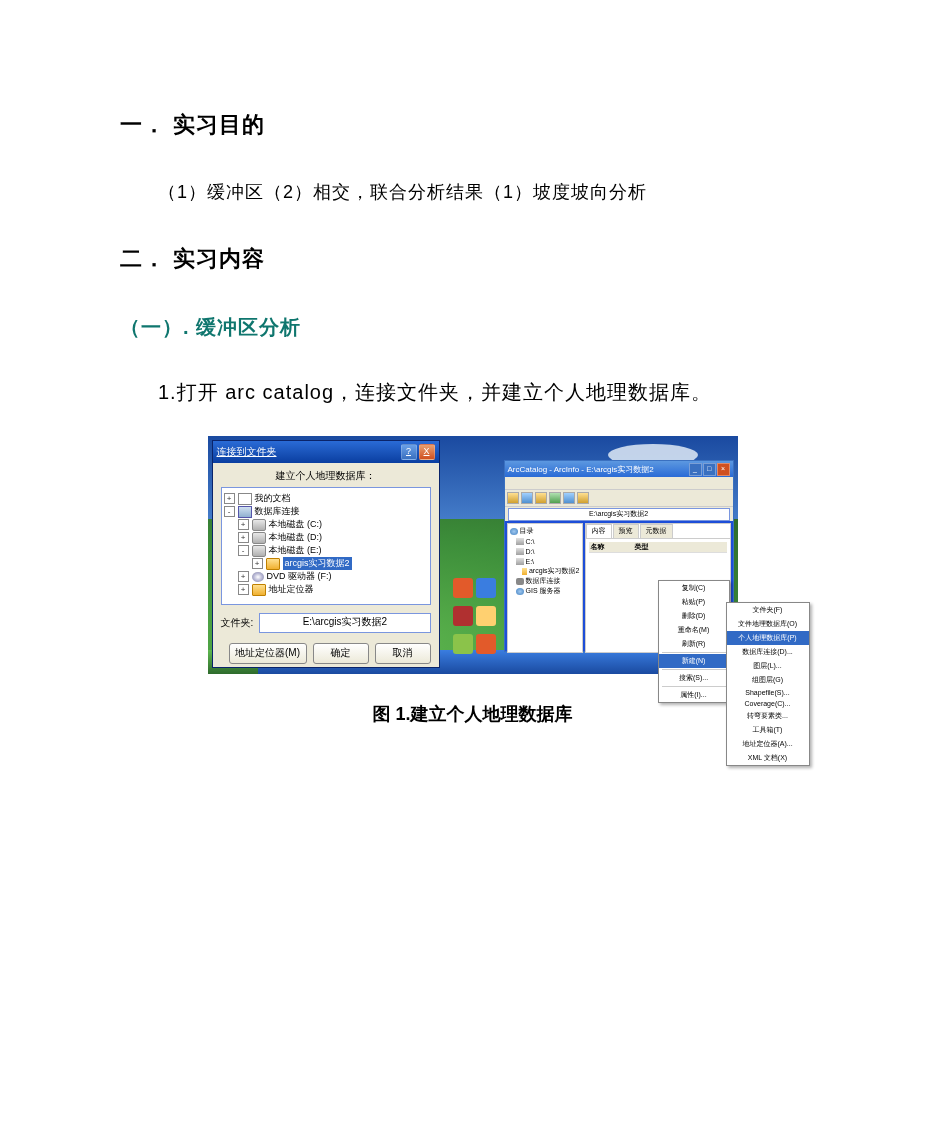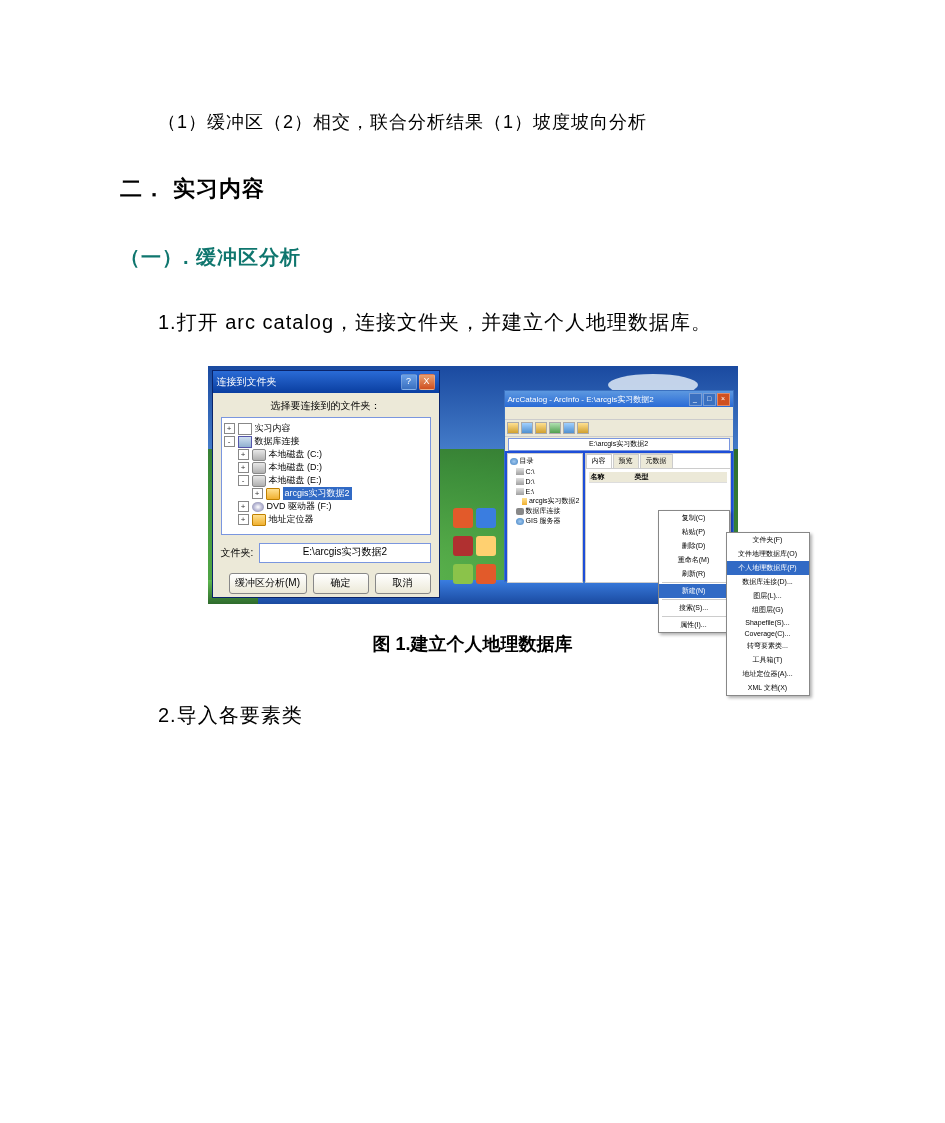--- a/index.html
+++ b/index.html
@@ -94,20 +94,21 @@
   }
   .titlebar {
     height:18px;
     background: linear-gradient(to bottom, #2a6bd6, #0a3ea0);
     color:#fff;
     padding:2px 4px;
     font-size:10px;
     display:flex;
     align-items:center;
     justify-content:space-between;
+    text-decoration:underline;
   }
   .winbtns { display:flex; gap:2px; }
   .winbtn {
     width:14px; height:14px;
     background: linear-gradient(to bottom,#e8a070,#d05020);
     border:1px solid #fff3; border-radius:2px;
     color:#fff; font-size:9px; line-height:12px; text-align:center;
   }
   .winbtn.help { background: linear-gradient(to bottom,#6aa0e8,#3a70c0);}
   .dlgbody { padding:6px 8px; }
@@ -205,20 +206,21 @@
     font-size:18px;
     font-weight:bold;
     margin: 0 0 46px 0;
   }
 </style>
 </head>
 <body>
 
 <div class="page">
 
+  <div class="h-main">一． 实习目的</div>
 
   <div class="para">（1）缓冲区（2）相交，联合分析结果（1）坡度坡向分析</div>
 
   <div class="h-main">二． 实习内容</div>
 
   <div class="h-sub">（一）. 缓冲区分析</div>
 
   <div class="step">1.打开 arc&nbsp;catalog，连接文件夹，并建立个人地理数据库。</div>
 
   <div class="figure-wrap">
@@ -242,26 +244,26 @@
       
       <div class="dialog">
         <div class="titlebar">
           <span>连接到文件夹</span>
           <span class="winbtns">
             <span class="winbtn help">?</span>
             <span class="winbtn">X</span>
           </span>
         </div>
         <div class="dlgbody">
-          <div class="dlglabel">选择要连接到的文件夹：</div>
+          <div class="dlglabel">建立个人地理数据库：</div>
           <div class="treebox">
             <div class="tree-row">
                 <span class="expander">+</span>
                 <span class="ticon doc"></span>
-                <span>实习内容</span>
+                <span>我的文档</span>
               </div>
             <div class="tree-row">
                 <span class="expander">-</span>
                 <span class="ticon pc"></span>
                 <span>数据库连接</span>
               </div>
             <div class="tree-row ind1">
                 <span class="expander">+</span>
                 <span class="ticon drive"></span>
                 <span>本地磁盘 (C:)</span>
@@ -290,21 +292,21 @@
                 <span class="expander">+</span>
                 <span class="ticon folder"></span>
                 <span>地址定位器</span>
               </div>
           </div>
           <div class="fieldrow">
             <span class="fieldlabel">文件夹:</span>
             <span class="fieldinput">E:\arcgis实习数据2</span>
           </div>
           <div class="btnrow">
-            <span class="dlgbtn" style="min-width:76px">缓冲区分析(M)</span>
+            <span class="dlgbtn" style="min-width:76px">地址定位器(M)</span>
             <span class="dlgbtn">确定</span>
             <span class="dlgbtn">取消</span>
           </div>
         </div>
       </div>
 
       
       <div class="arcwin">
         <div class="arctitle">
           <span>ArcCatalog - ArcInfo - E:\arcgis实习数据2</span>
@@ -399,15 +401,14 @@
             </div>
           </div>
         </div>
       </div>
 
     </div>
   </div>
 
   <div class="caption">图 1.建立个人地理数据库</div>
 
-  <div class="step">2.导入各要素类</div>
 
 </div>
 
 </body></html>

